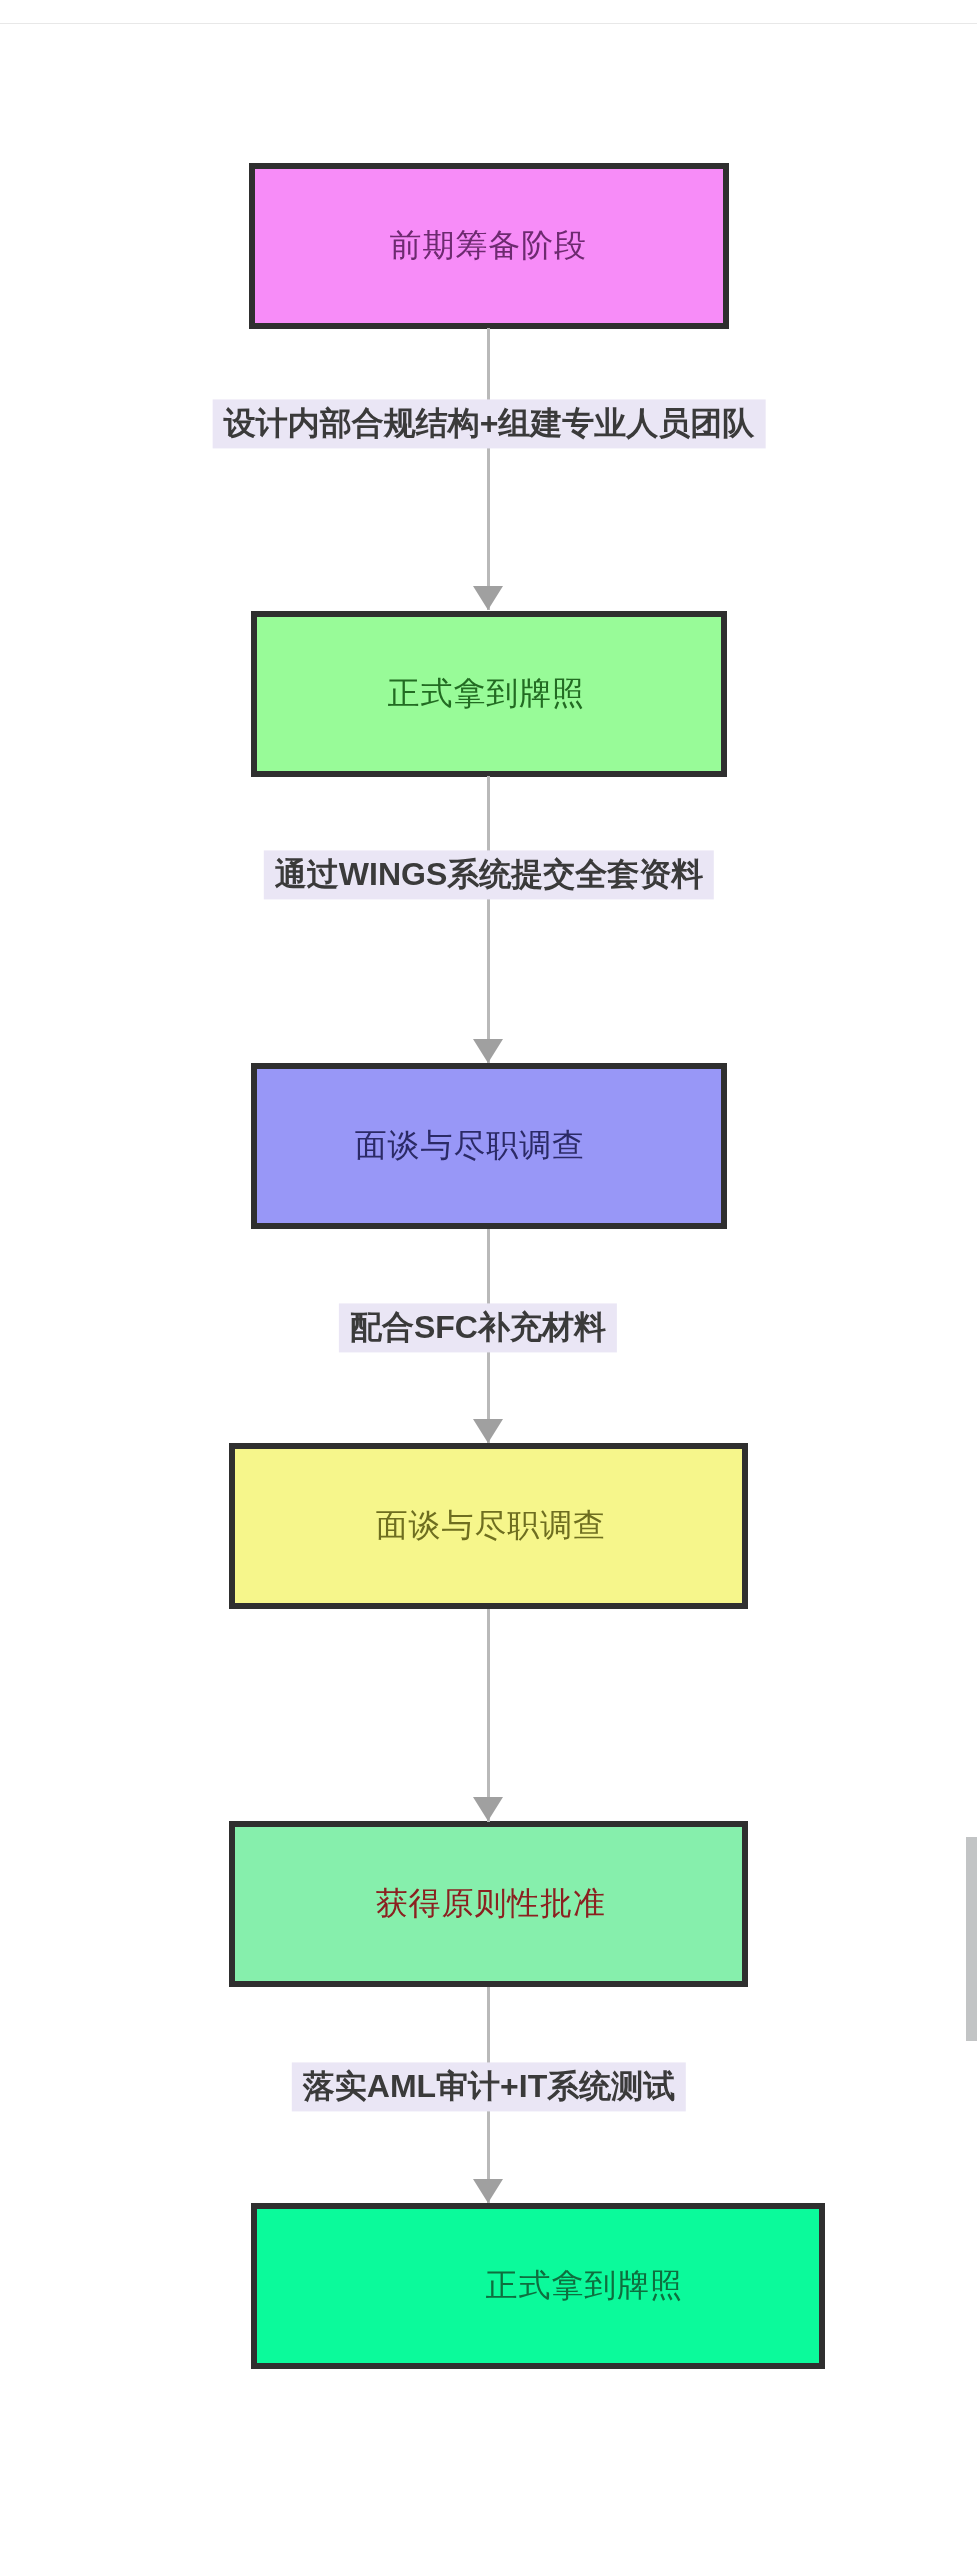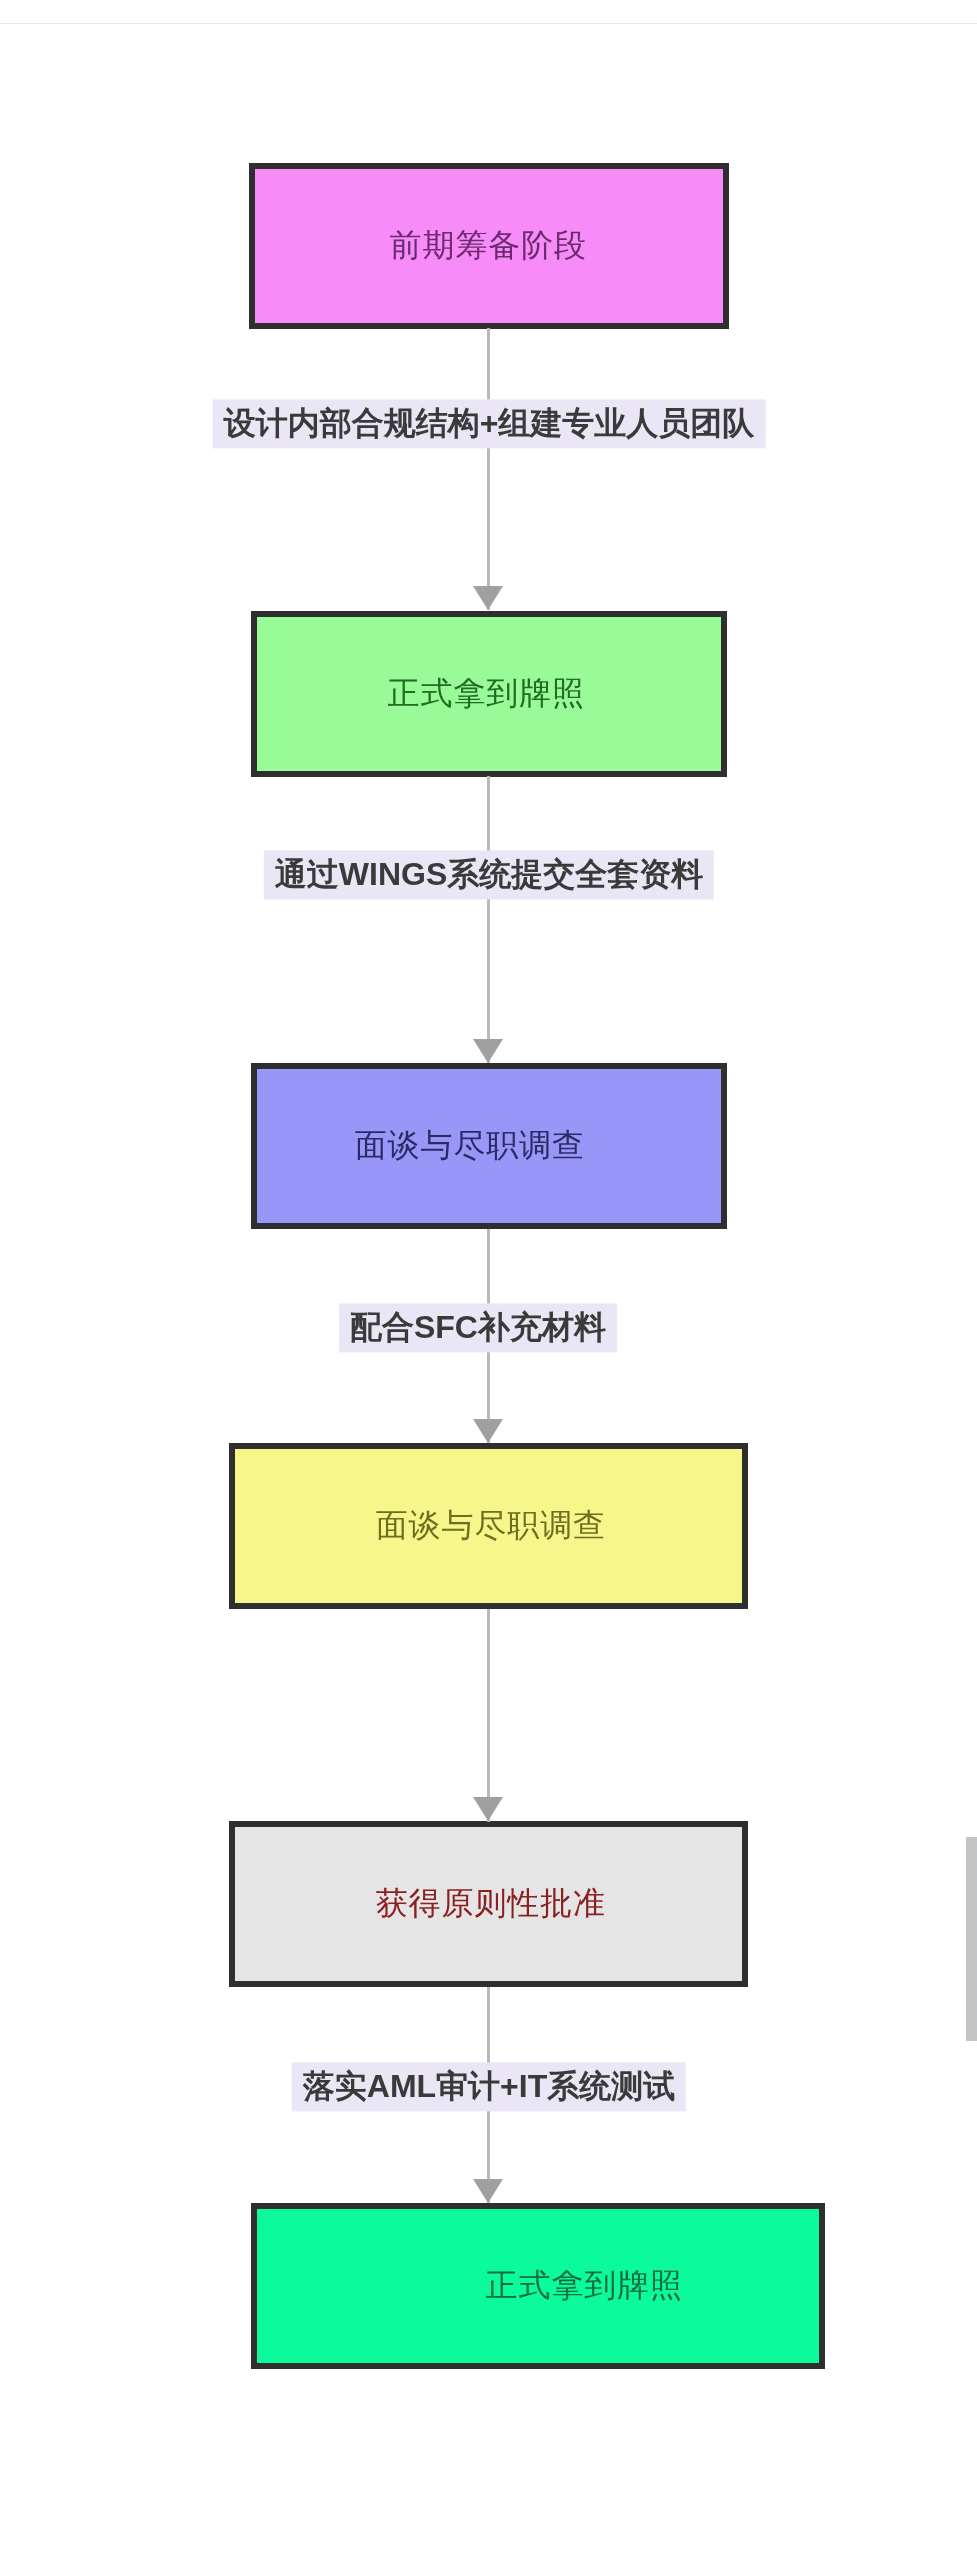--- a/index.html
+++ b/index.html
@@ -40,21 +40,21 @@
     white-space: nowrap;
   }
   .node-1 { left: 249px; top: 163px;  width: 480px; height: 166px; background: #f78cf8; }
   .node-1 .label { color: #6d2a70; }
   .node-2 { left: 251px; top: 611px;  width: 476px; height: 166px; background: #98fb98; }
   .node-2 .label { color: #226b22; }
   .node-3 { left: 251px; top: 1063px; width: 476px; height: 166px; background: #9897f7; }
   .node-3 .label { color: #2b2a66; }
   .node-4 { left: 229px; top: 1443px; width: 519px; height: 166px; background: #f6f68b; }
   .node-4 .label { color: #6e6e20; }
-  .node-5 { left: 229px; top: 1821px; width: 519px; height: 166px; background: #e5e5e5; }
+  .node-5 { left: 229px; top: 1821px; width: 519px; height: 166px; background: #86efac; }
   .node-5 .label { color: #8b2020; }
   .node-6 { left: 251px; top: 2203px; width: 574px; height: 166px; background: #0bfa9b; }
   .node-6 .label { color: #0e6e3e; }
   
   .edge-line {
     position: absolute;
     left: 487px;
     width: 2.7px;
     background: #b9b9b9;
   }

